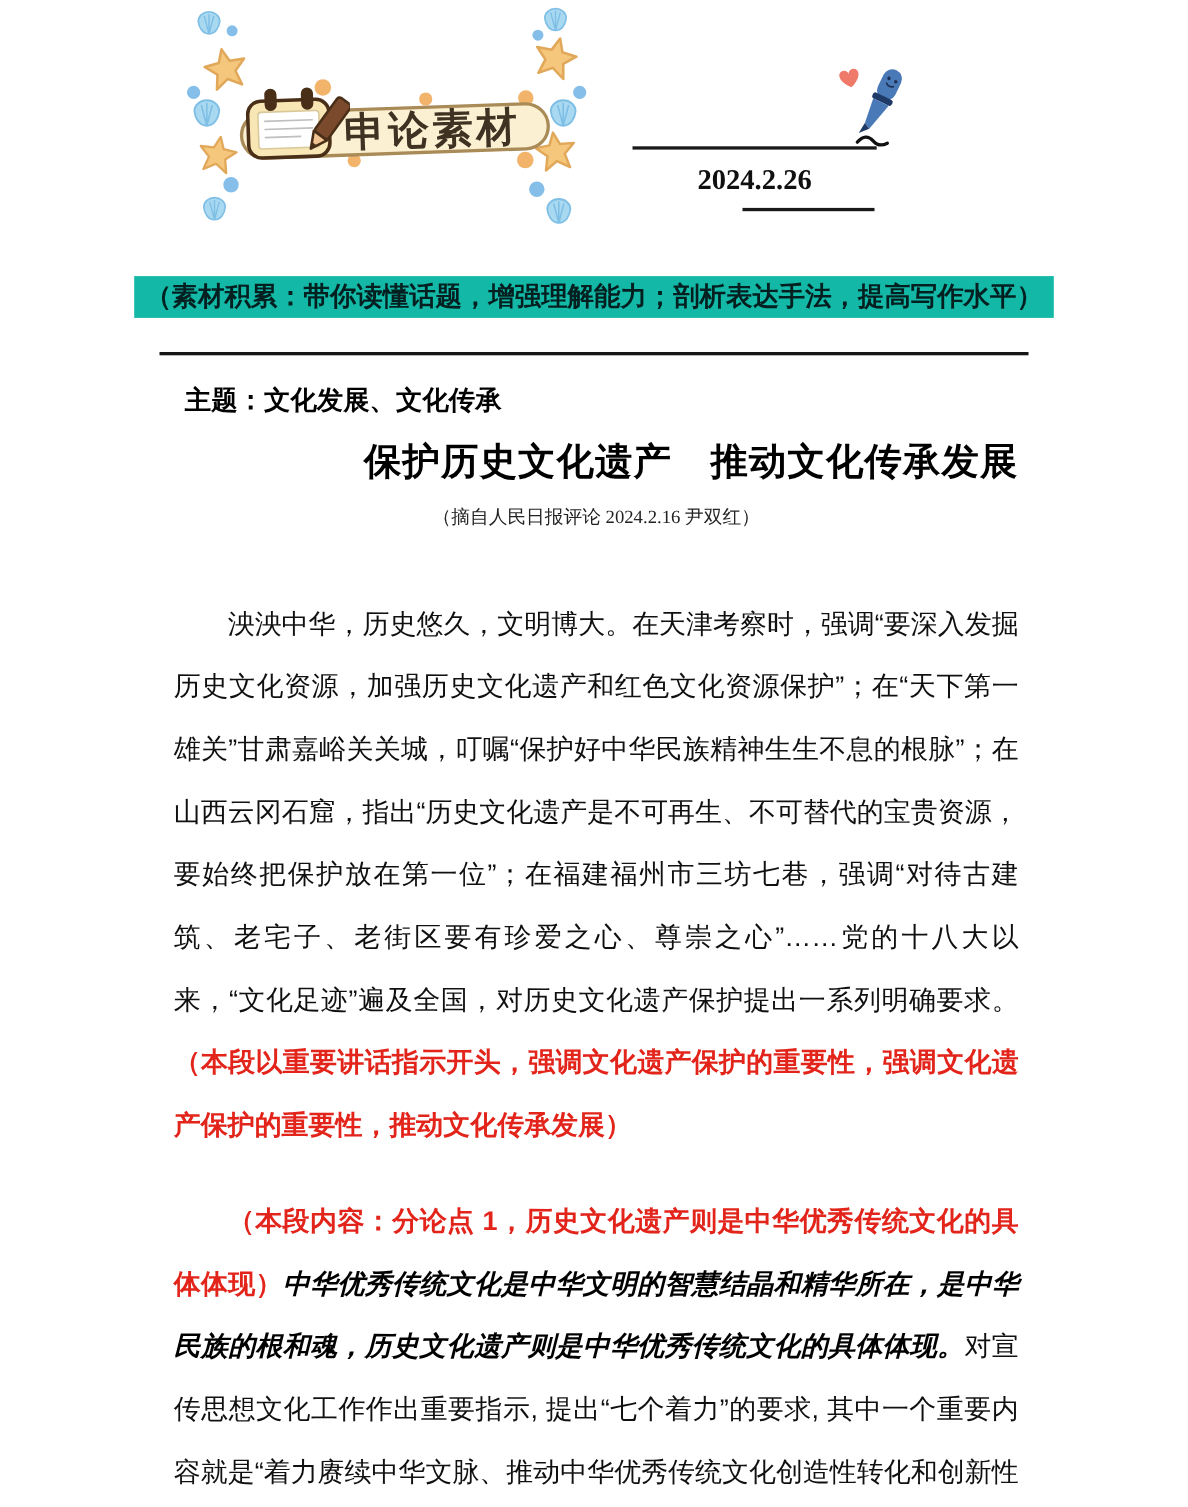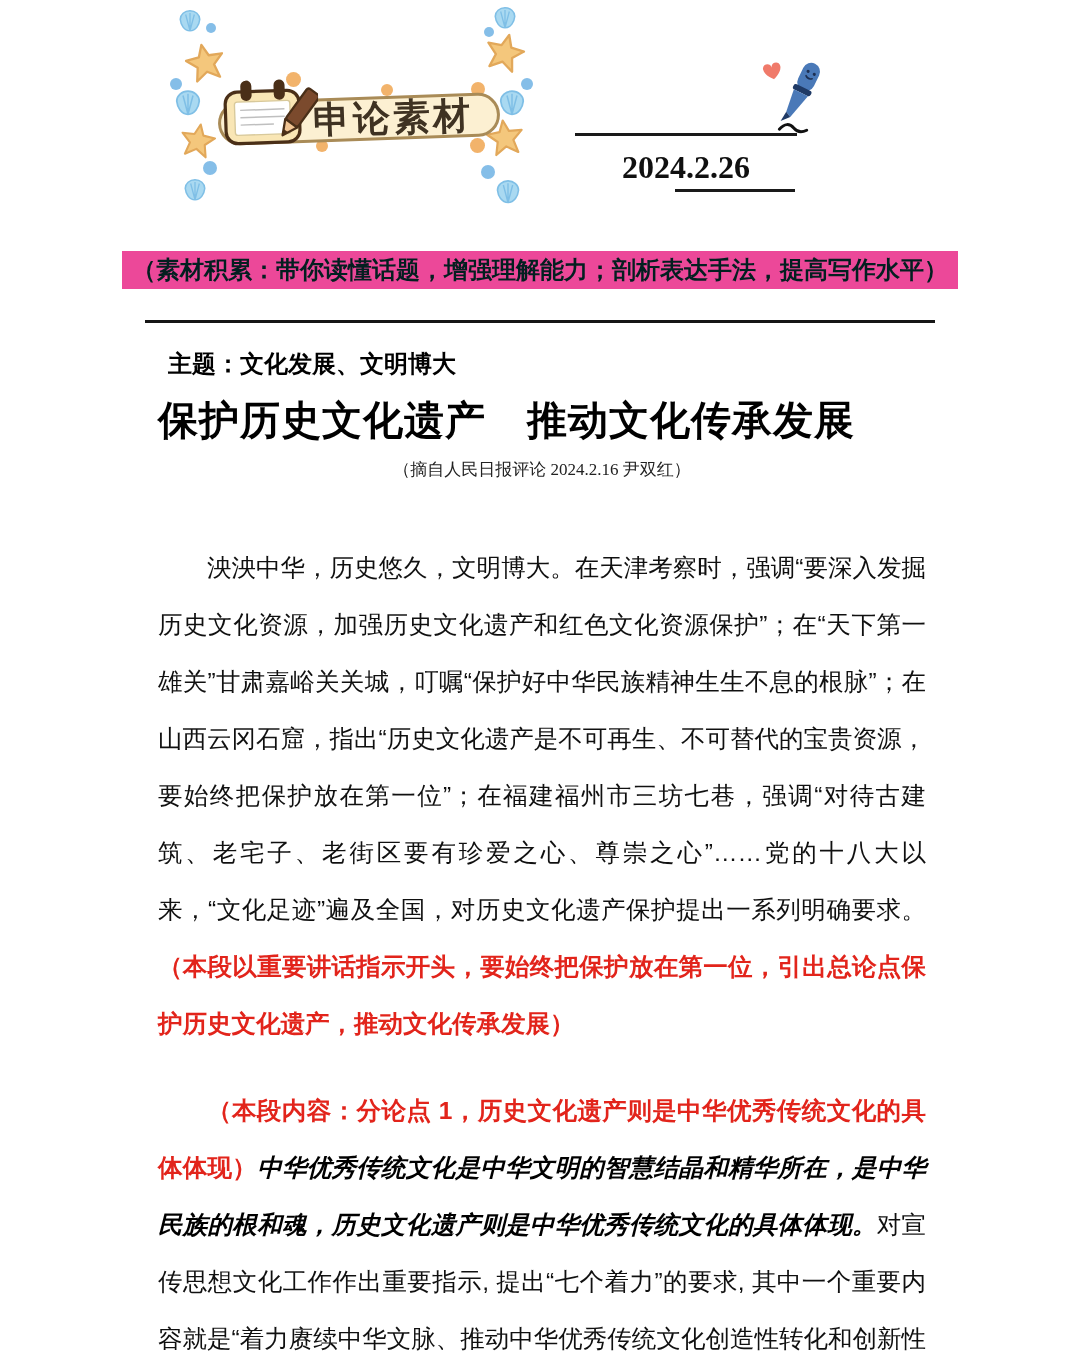--- a/index.html
+++ b/index.html
@@ -26,36 +26,36 @@
   }
   .masthead-title{
     position:absolute;left:586px;top:70px;font-size:38px;font-weight:900;
     color:#EE8434;letter-spacing:5px;line-height:1;white-space:nowrap;
     text-shadow:0 0 1px #f6a35f;
   }
   .pen-illustration{position:absolute;left:750px;top:52px;width:88px;height:88px;}
   .rule-long{position:absolute;left:575px;top:133px;width:222px;height:3px;background:#1a1a1a;}
   .masthead-date{
     position:absolute;left:575px;top:149px;width:222px;text-align:center;
-    font-family:"Liberation Serif","DejaVu Serif",serif;font-size:32px;font-weight:700;color:#101010;
+    font-family:"Liberation Serif","DejaVu Serif",serif;font-size:26px;font-weight:700;color:#101010;
   }
   .rule-short{position:absolute;left:675px;top:189px;width:120px;height:3px;background:#1a1a1a;}
   
   .banner{position:absolute;top:251px;left:0;width:1080px;text-align:center;}
   .banner-inner{
-    display:inline-block;background:#ec4899;color:#031f20;font-weight:700;
+    display:inline-block;background:#14b8a6;color:#031f20;font-weight:700;
     font-size:24px;line-height:38px;padding:0 10px;white-space:nowrap;
   }
   
   .divider{position:absolute;left:145px;top:320px;width:790px;height:3px;background:#161616;}
   .topic{position:absolute;left:168px;top:348px;font-size:24px;font-weight:700;color:#000;}
   
   .article{position:absolute;left:158px;top:398px;width:768px;}
   .article-title{
-    margin:0;text-align:left;font-size:40px;line-height:44px;
+    margin:0;text-align:right;font-size:34px;line-height:44px;
     font-weight:900;color:#000;letter-spacing:1px;
   }
   .article-source{
     margin:16px 0 0;text-align:center;color:#222;
     font-family:"Liberation Serif","DejaVu Serif",serif;font-size:17px;line-height:24px;
   }
   .article-body{margin-top:57px;font-size:24.5px;line-height:57px;text-align:justify;color:#101010;}
   .para{margin:0;text-indent:2em;}
   .para + .para{margin-top:30px;}
   .seg-red{color:#E2241B;font-weight:700;}
@@ -185,22 +185,22 @@
   <div class="rule-long"></div>
   <div class="masthead-date">2024.2.26</div>
   <div class="rule-short"></div>
 </div>
 
 <div class="banner">
   <span class="banner-inner">（素材积累：带你读懂话题，增强理解能力；剖析表达手法，提高写作水平）</span>
 </div>
 
 <div class="divider"></div>
-<div class="topic">主题：文化发展、文明博大</div>
+<div class="topic">主题：文化发展、文化传承</div>
 
 <div class="article">
   <h1 class="article-title">保护历史文化遗产　推动文化传承发展</h1>
   <div class="article-source">（摘自人民日报评论 2024.2.16 尹双红）</div>
   <div class="article-body">
-      <p class="para"><span class="seg-normal">泱泱中华，历史悠久，文明博大。在天津考察时，强调“要深入发掘历史文化资源，加强历史文化遗产和红色文化资源保护”；在“天下第一雄关”甘肃嘉峪关关城，叮嘱“保护好中华民族精神生生不息的根脉”；在山西云冈石窟，指出“历史文化遗产是不可再生、不可替代的宝贵资源，要始终把保护放在第一位”；在福建福州市三坊七巷，强调“对待古建筑、老宅子、老街区要有珍爱之心、尊崇之心”……党的十八大以来，“文化足迹”遍及全国，对历史文化遗产保护提出一系列明确要求。</span><span class="seg-red">（本段以重要讲话指示开头，要始终把保护放在第一位，引出总论点保护历史文化遗产，推动文化传承发展）</span></p>
+      <p class="para"><span class="seg-normal">泱泱中华，历史悠久，文明博大。在天津考察时，强调“要深入发掘历史文化资源，加强历史文化遗产和红色文化资源保护”；在“天下第一雄关”甘肃嘉峪关关城，叮嘱“保护好中华民族精神生生不息的根脉”；在山西云冈石窟，指出“历史文化遗产是不可再生、不可替代的宝贵资源，要始终把保护放在第一位”；在福建福州市三坊七巷，强调“对待古建筑、老宅子、老街区要有珍爱之心、尊崇之心”……党的十八大以来，“文化足迹”遍及全国，对历史文化遗产保护提出一系列明确要求。</span><span class="seg-red">（本段以重要讲话指示开头，强调文化遗产保护的重要性，强调文化遗产保护的重要性，推动文化传承发展）</span></p>
       <p class="para"><span class="seg-red">（本段内容：分论点 1，历史文化遗产则是中华优秀传统文化的具体体现）</span><span class="seg-bold">中华优秀传统文化是中华文明的智慧结晶和精华所在，是中华民族的根和魂，历史文化遗产则是中华优秀传统文化的具体体现。</span><span class="seg-normal">对宣传思想文化工作作出重要指示, 提出“七个着力”的要求, 其中一个重要内容就是“着力赓续中华文脉、推动中华优秀传统文化创造性转化和创新性发展”。坚持以文化思想为引领不</span></p>
     </div>
 </div>
 
 </body></html>

